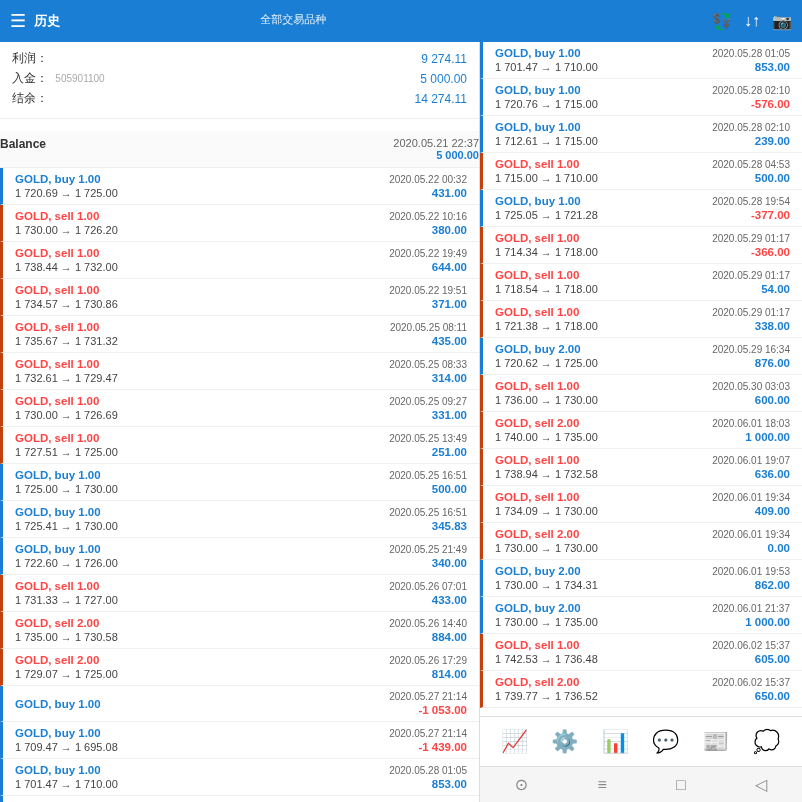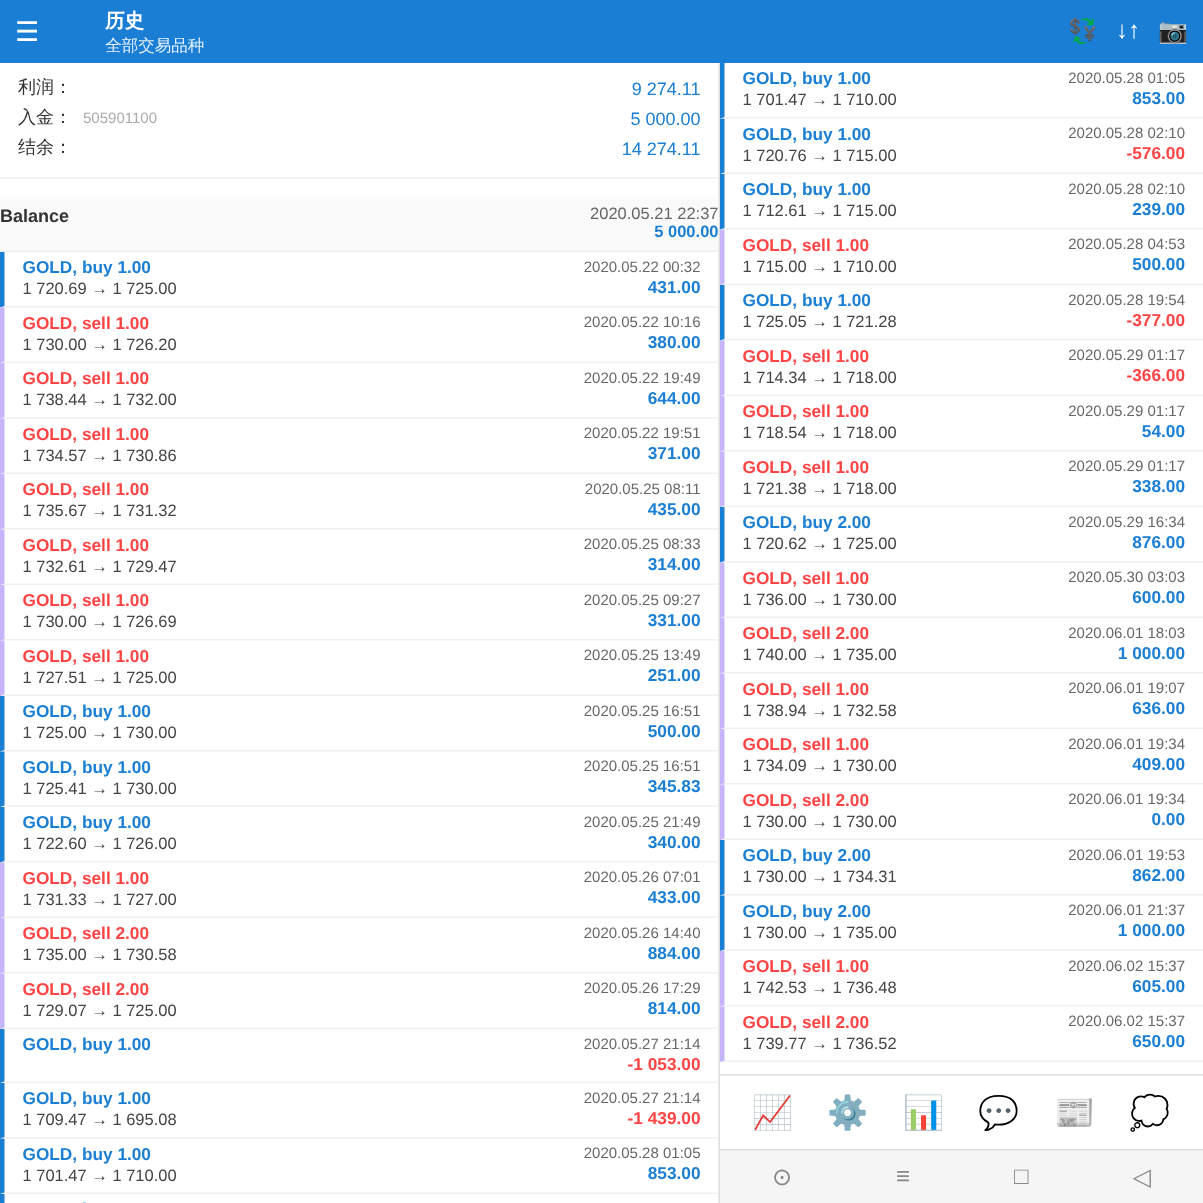--- a/index.html
+++ b/index.html
@@ -213,43 +213,45 @@
     }
     .sys-nav-item {
       font-size: 16px;
       color: #888;
       cursor: pointer;
     }
 
     
     .trade-item.buy-item {
       border-left: 3px solid #1a7fd4;
+      align-items: center;
     }
     .trade-item.sell-item {
-      border-left: 3px solid #c4b5fd;
+      border-left: 3px solid #c2410c;
+      align-items: center;
     }
 
     
     .trade-list::-webkit-scrollbar,
     .right-trade-list::-webkit-scrollbar {
       width: 4px;
     }
     .trade-list::-webkit-scrollbar-thumb,
     .right-trade-list::-webkit-scrollbar-thumb {
       background: #ccc;
     }
   </style>
 </head>
 <body>
 
 <div class="app-container">
 
   <div class="header">
     <span class="header-icon">☰</span>
-    <div style="display:flex; flex-direction:column; flex:1;margin-left:36px;">
+    <div style="display:flex; flex-direction:row; flex:1;">
       <span class="header-title">历史</span>
       <span class="header-subtitle">全部交易品种</span>
     </div>
     <div class="header-actions">
       <span style="font-size:16px; cursor:pointer;">💱</span>
       <span style="font-size:16px; cursor:pointer;">↓↑</span>
       <span style="font-size:16px; cursor:pointer;">📷</span>
     </div>
   </div>
 

